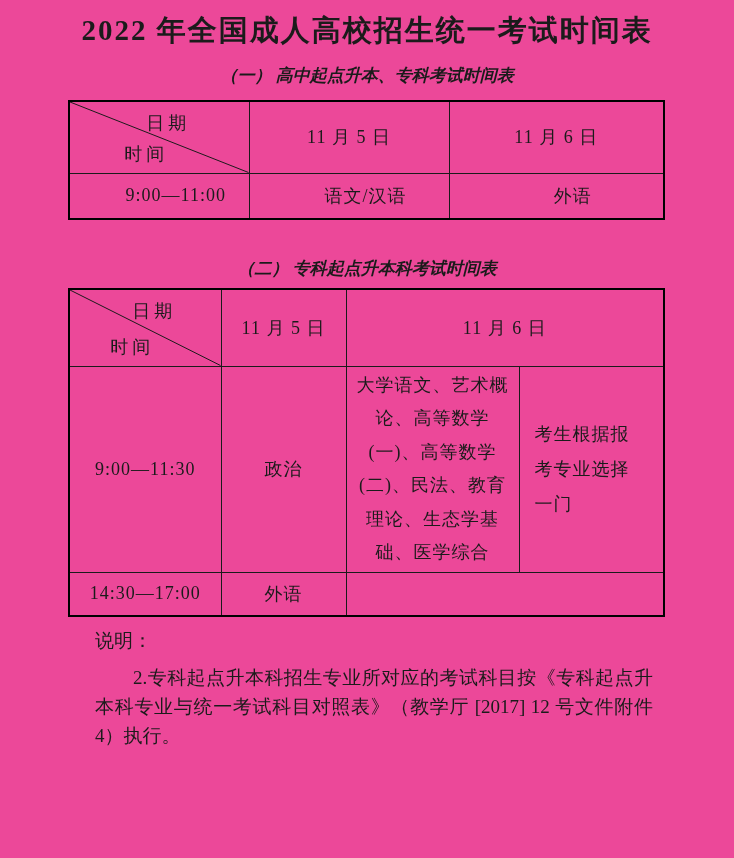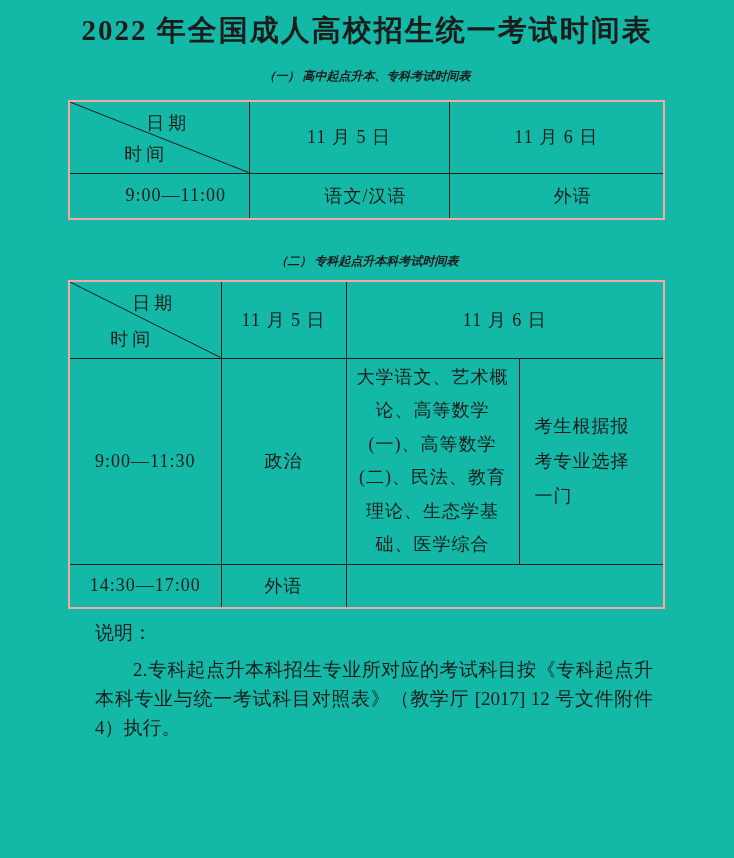--- a/index.html
+++ b/index.html
@@ -1,48 +1,48 @@
 <!DOCTYPE html>
 <html><head>
 <meta charset="utf-8">
 <style>
   * { box-sizing: border-box; }
   html, body { margin: 0; padding: 0; background: #fff; }
   .page {
     width: 734px; height: 858px;
-    background: #14b8a6;
+    background: #ec4899;
     color: #1b1b1b;
     font-family: "Liberation Serif", "DejaVu Serif", serif;
     overflow: hidden;
     position: relative;
   }
   .doc-title {
     padding-top: 11px;
     text-align: center;
     font-size: 29px;
     font-weight: 700;
     letter-spacing: 2px;
     line-height: 38px;
   }
   .sec-heading {
     text-align: center;
-    font-size: 12px;
+    font-size: 17px;
     font-weight: 700;
     font-style: italic;
     line-height: 24px;
   }
   .sec-heading.first { margin-top: 15px; }
-  .sec-heading.second { margin-top: 29px; }
+  .sec-heading.second { margin-top: 37px; }
 
   table.exam {
     border-collapse: collapse;
     table-layout: fixed;
     margin-left: 68px;
     width: 595px;
-    border: 2px solid #fca5a5;
+    border: 2px solid #000000;
   }
   table.exam.t1 { margin-top: 12px; }
   table.exam.t2 { margin-top: 7px; }
   table.exam td {
     border: 1px solid #1b1b1b;
     text-align: center;
     vertical-align: middle;
     font-size: 18px;
     padding: 2px 4px;
     letter-spacing: 1px;

